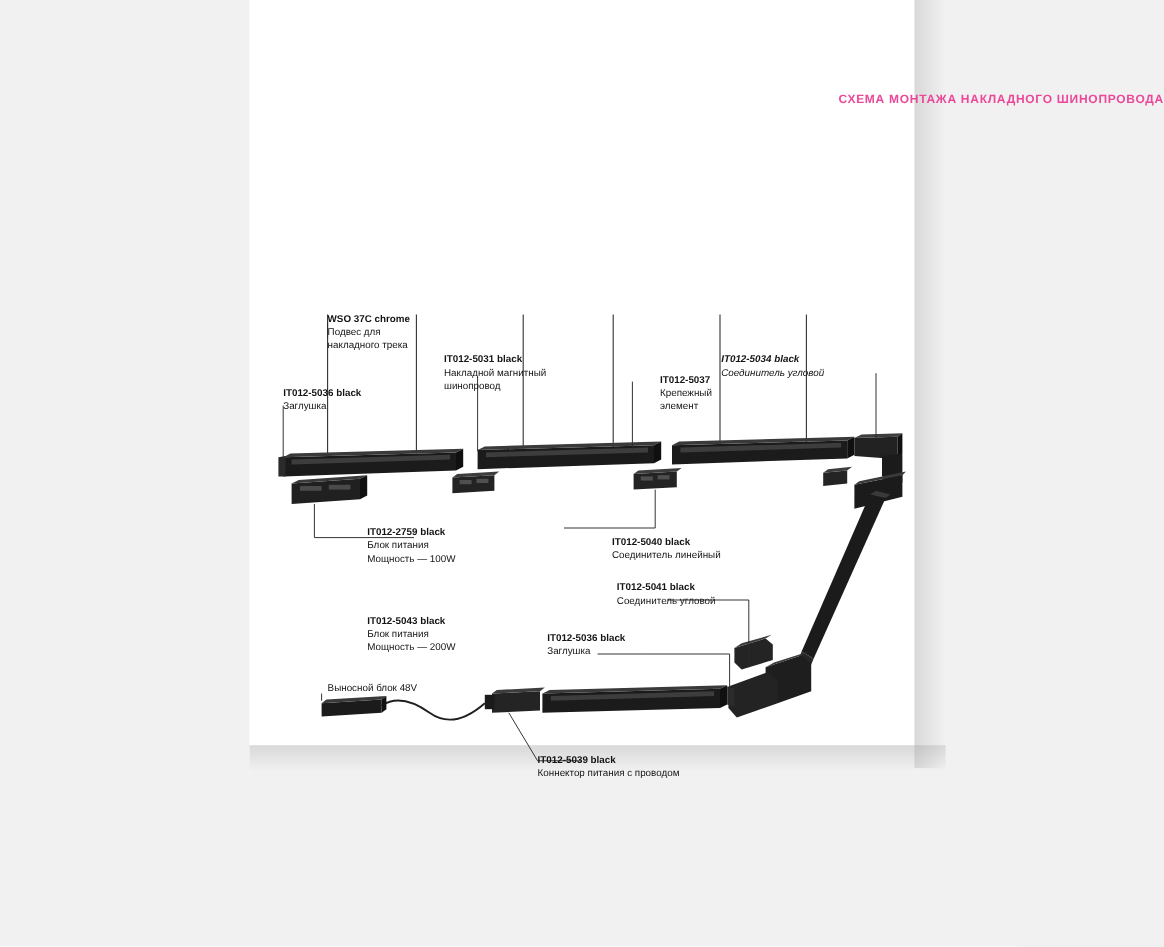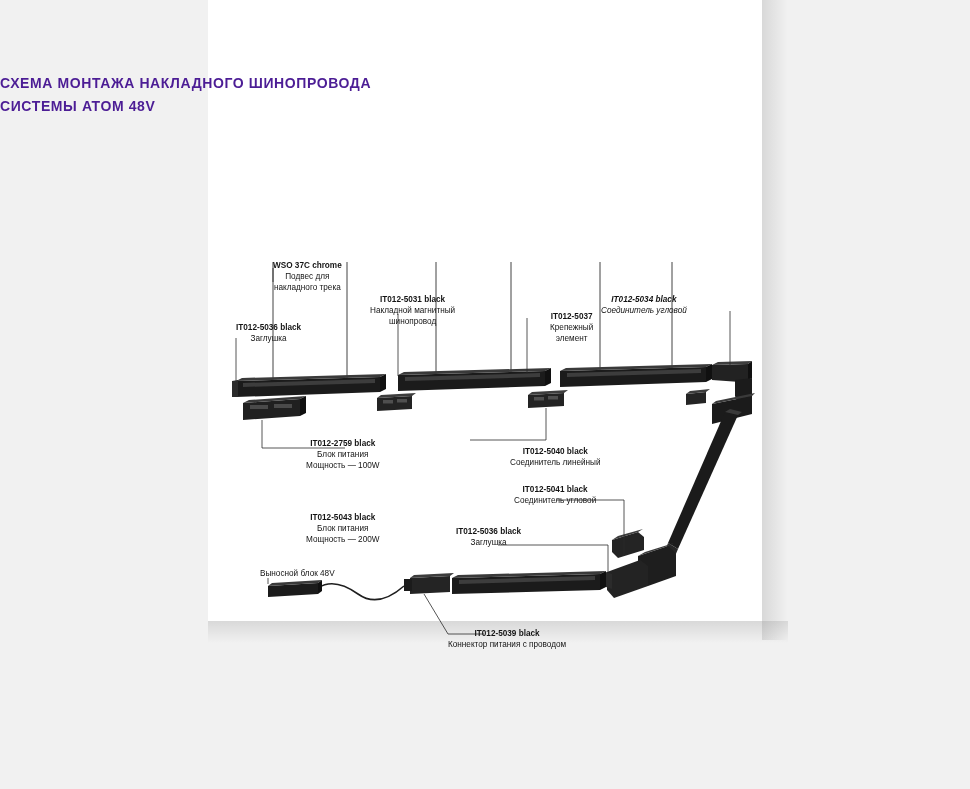--- a/index.html
+++ b/index.html
@@ -46,63 +46,61 @@
     left: 208px; top: 621px;
     width: 580px; height: 22px;
     background: linear-gradient(to bottom, rgba(0,0,0,0.10), rgba(0,0,0,0));
   }
 
   
   .title {
     position: absolute;
     left: 0; right: 0;
     top: 72px;
-    text-align: left;
-    font-size: 14px;
+    text-align: right;
+    font-size: 10px;
     font-weight: bold;
     letter-spacing: 0.6px;
-    color: #4c1d95;
+    color: #ec4899;
     line-height: 23px;
   }
   .title .l2 { display: block; }
 
   
   #diagram {
     position: absolute;
     left: 0; top: 0;
     width: 970px; height: 789px;
   }
 
   
   .label {
     position: absolute;
     font-size: 8.2px;
     line-height: 11px;
     color: #141414;
     white-space: nowrap;
-    text-align: center;
   }
   .label .code { font-weight: bold; display: block; }
   .label .desc { display: block; font-weight: normal; }
 </style>
 </head>
 <body>
 
 <div id="page">
 
   <div class="bg-grey bg-grey-left"></div>
   <div class="bg-grey bg-grey-right"></div>
   <div class="bg-grey bg-grey-bottom"></div>
   <div class="sheet"></div>
   <div class="sheet-shadow"></div>
   <div class="sheet-shadow-bottom"></div>
 
   <div class="title">
     <span>СХЕМА МОНТАЖА НАКЛАДНОГО ШИНОПРОВОДА</span>
-    <span class="l2">СИСТЕМЫ ATOM 48V</span>
   </div>
 
   <svg id="diagram" viewBox="0 0 970 789" xmlns="http://www.w3.org/2000/svg">
 
     <g stroke="#2e2e2e" stroke-width="0.9">
       <line x1="273" y1="262" x2="273" y2="378"></line>
       <line x1="347" y1="262" x2="347" y2="378"></line>
       <line x1="436" y1="262" x2="436" y2="375"></line>
       <line x1="511" y1="262" x2="511" y2="375"></line>
       <line x1="600" y1="262" x2="600" y2="373"></line>
@@ -298,17 +296,17 @@
   <div class="label" style="left:456px; top:526px;">
     <span class="code">IT012-5036 black</span>
     <span class="desc">Заглушка</span>
   </div>
 
   <div class="label" style="left:448px; top:628px;">
     <span class="code">IT012-5039 black</span>
     <span class="desc">Коннектор питания с проводом</span>
   </div>
 
-  <div class="label" style="left:260px; top:568px;">
+  <div class="label" style="left:273px; top:568px;">
     <span class="desc">Выносной блок 48V</span>
   </div>
 
 </div>
 
 </body></html>

